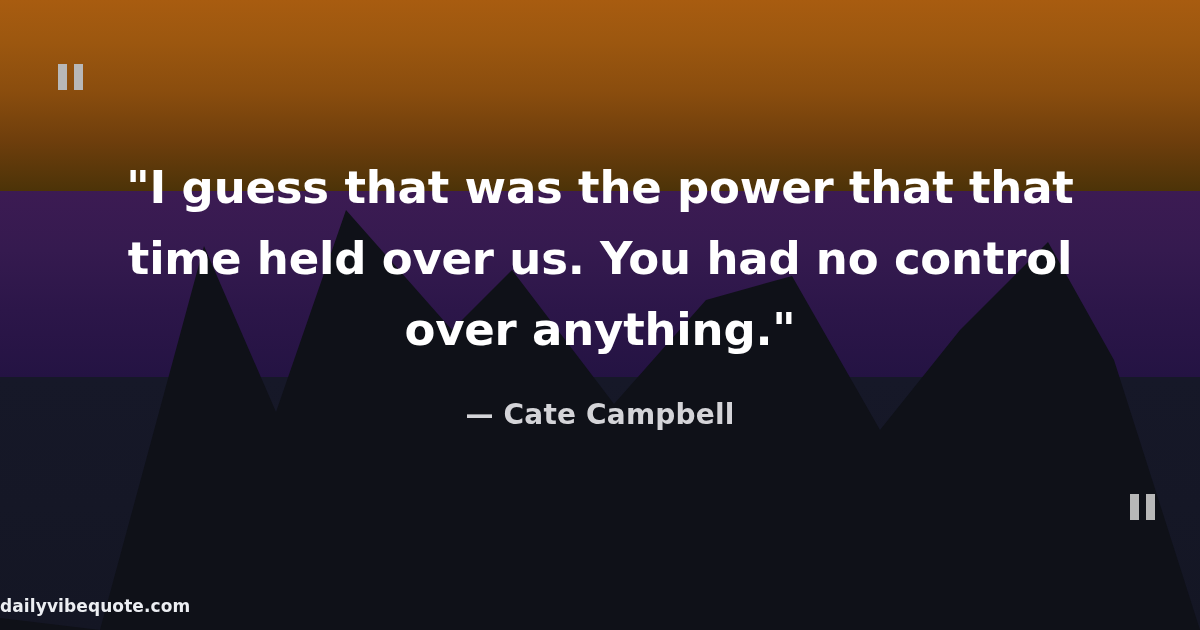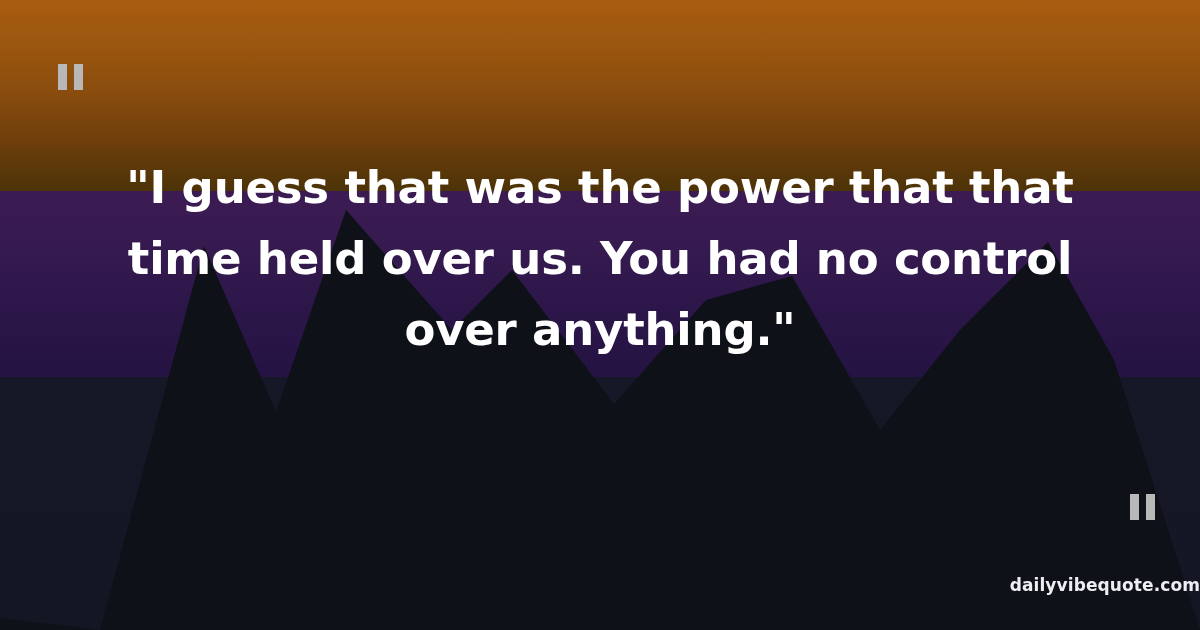--- a/index.html
+++ b/index.html
@@ -96,23 +96,23 @@
     width: 1200px;
     text-align: center;
     color: #d4d4d8;
     font-size: 28px;
     font-weight: bold;
     letter-spacing: 0.2px;
   }
   .footer {
     position: absolute;
     left: 0;
-    top: 575px;
+    top: 596px;
     width: 1200px;
-    text-align: right;
+    text-align: left;
     color: #eceef2;
     font-size: 17px;
     font-weight: bold;
     letter-spacing: 0.1px;
   }
 </style>
 </head>
 <body>
 
 <div id="card">
@@ -131,17 +131,18 @@
   </span>
 
   <span class="qmark qmark-bottom">
     <i></i>
     <i></i>
   </span>
 
   <div class="content">
     <p class="quote-text">"I guess that was the power that that time held over us. You had no control over anything."</p>
 
+    <div class="attribution">— Cate Campbell</div>
 
     <div class="footer">dailyvibequote.com</div>
   </div>
 
 </div>
 
 </body></html>

